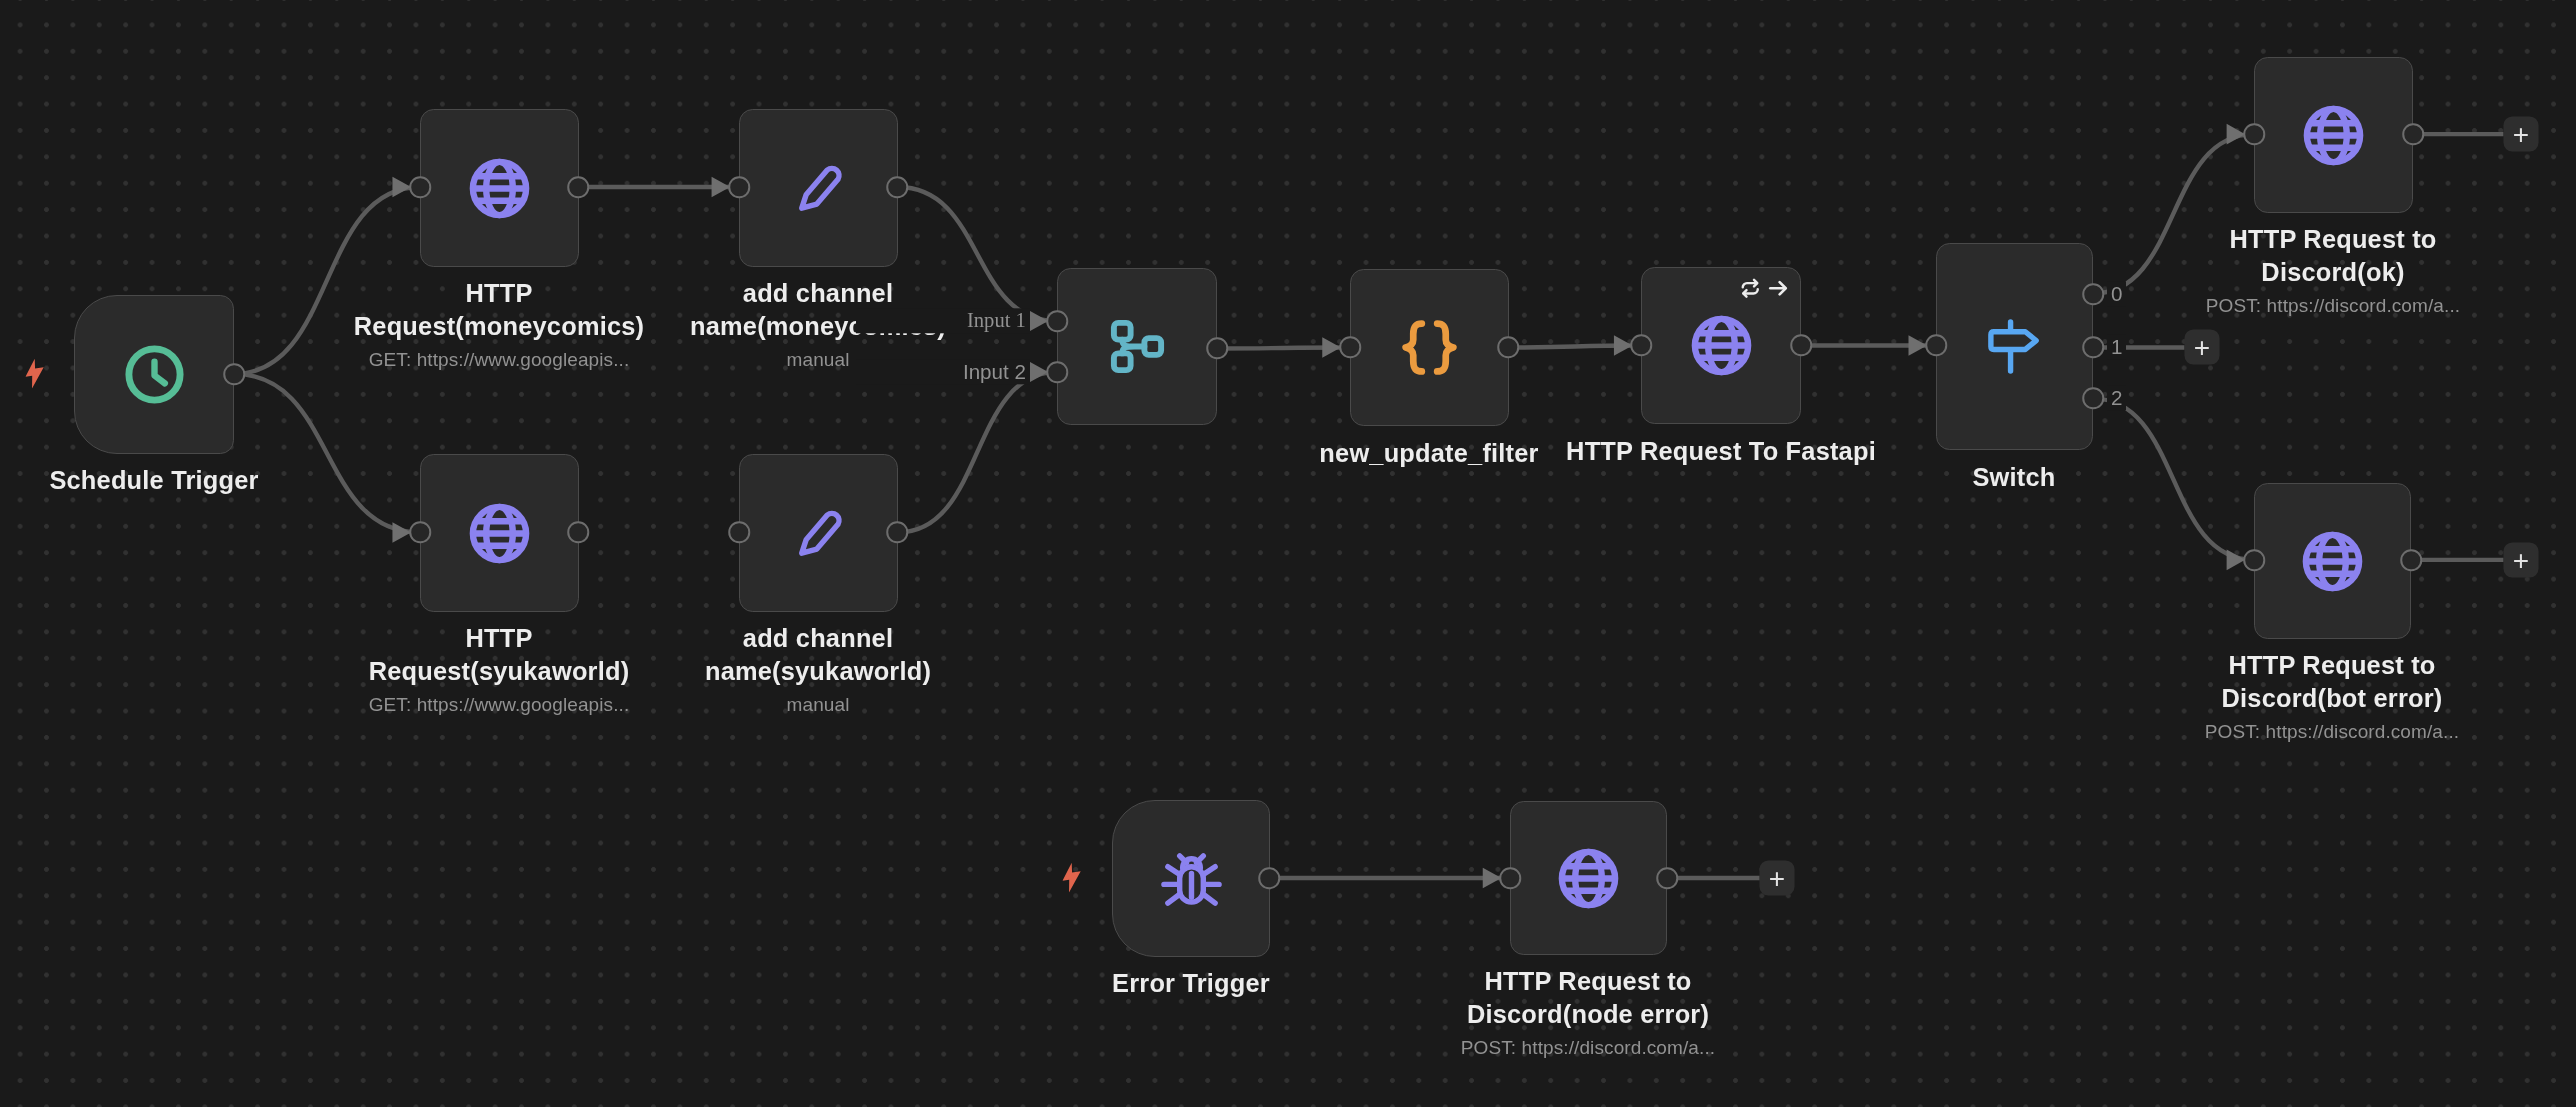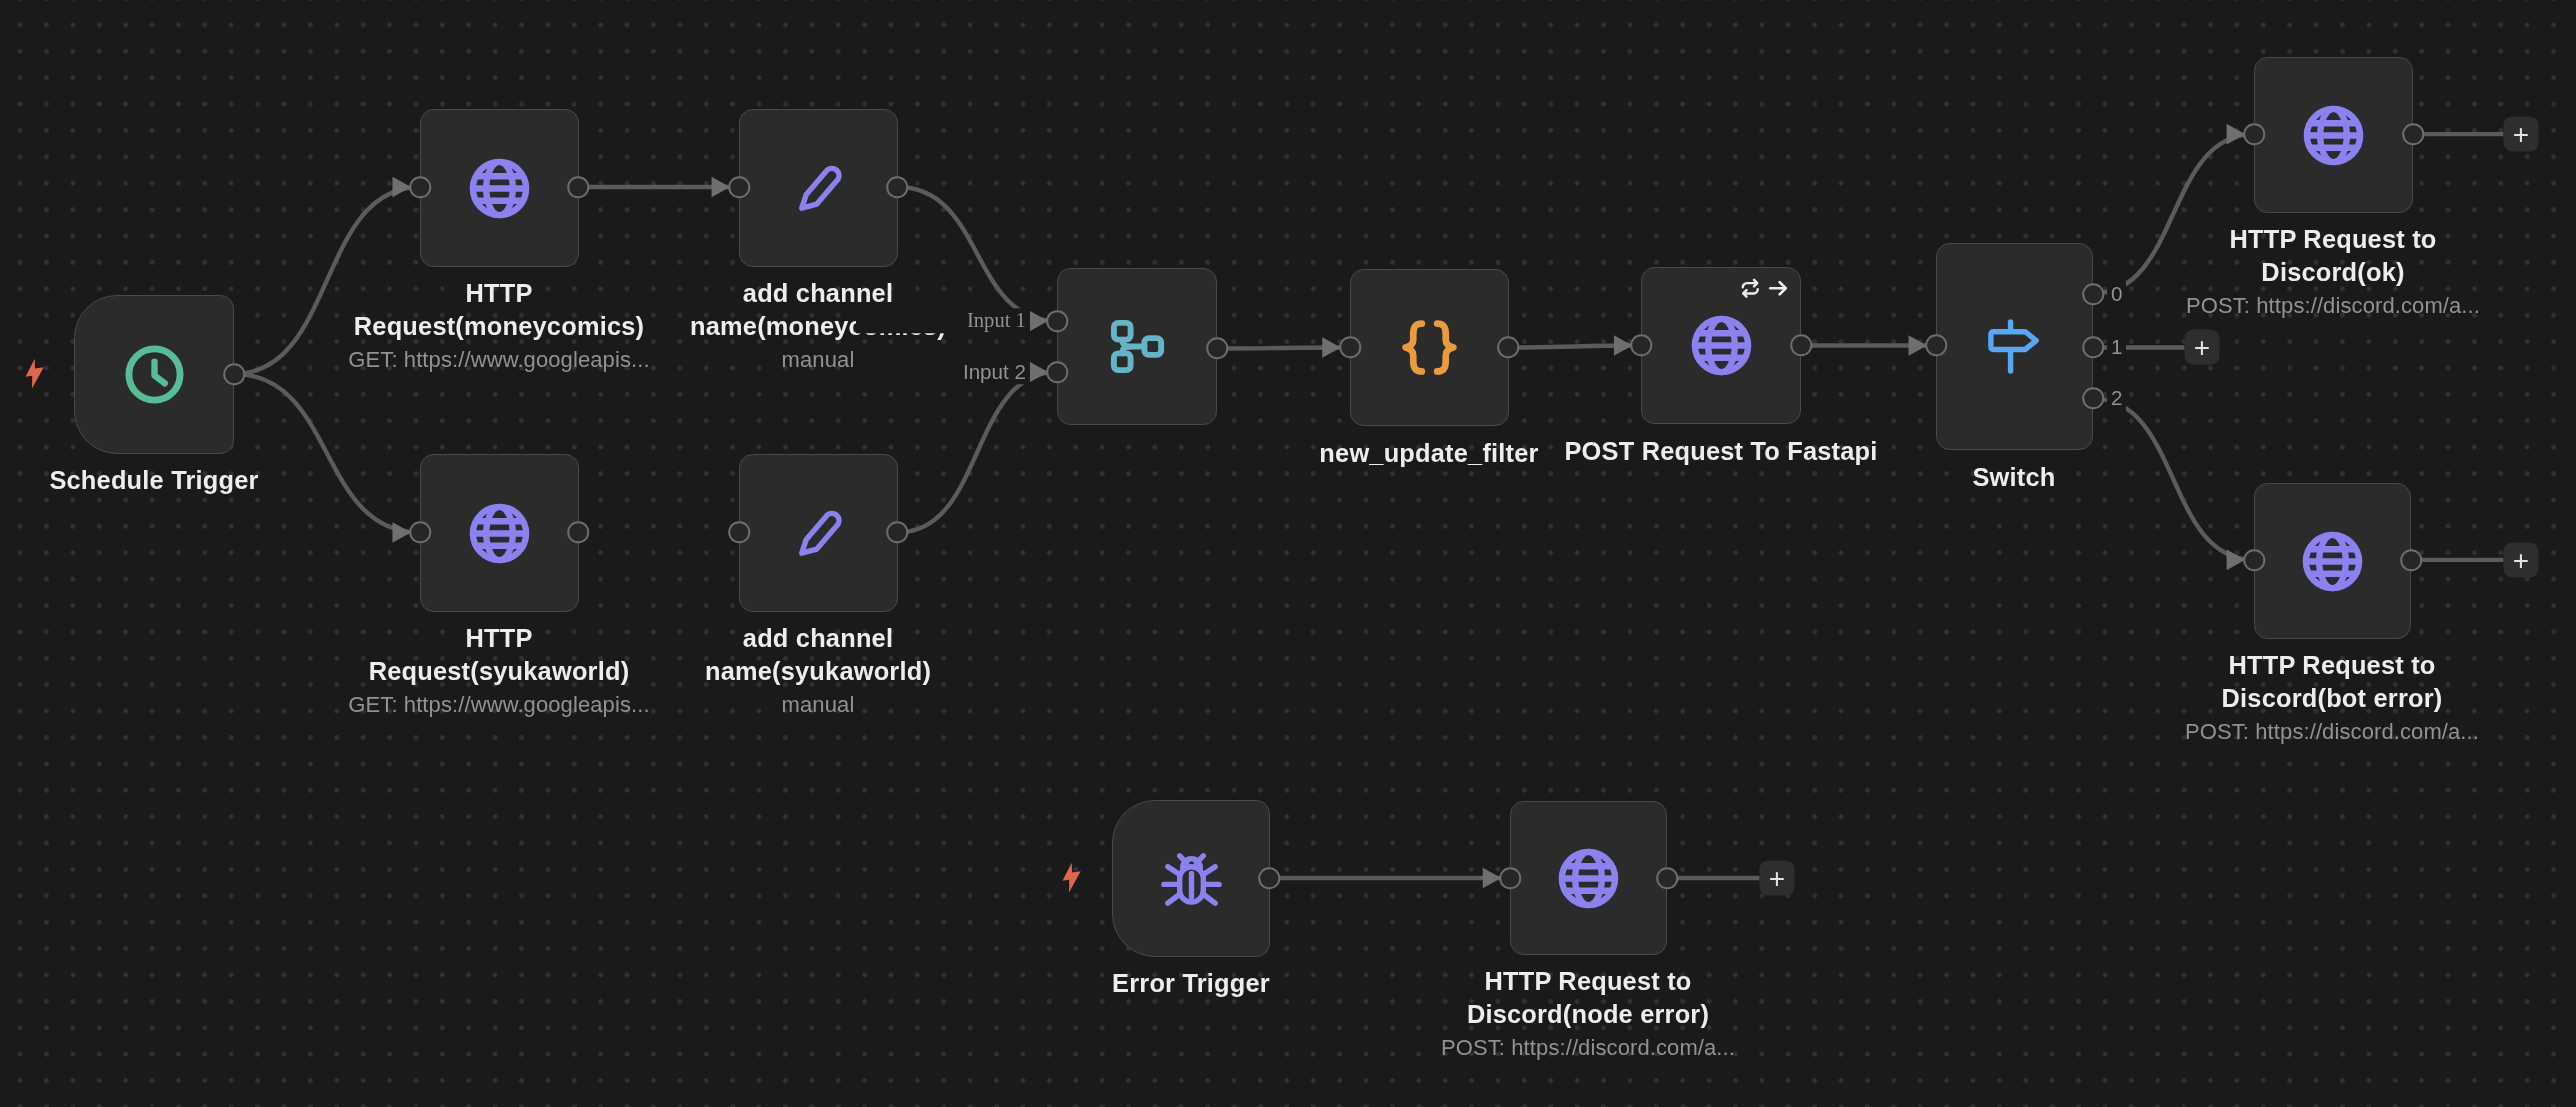--- a/index.html
+++ b/index.html
@@ -32,21 +32,21 @@
     background:var(--bg,#1a1a1a); padding:0 3.9px; white-space:nowrap;
   }
   .port-label.right { text-align:left; }
   .port-label.left { text-align:right; }
   .node-label {
     position:absolute; width:450px; text-align:center; z-index:2;
     color:var(--label,#ededed); font-size:25.4px; line-height:33px; font-weight:bold;
     pointer-events:none; letter-spacing:0.2px;
   }
   .node-subtitle {
-    color:var(--subtitle,#929292); font-size:22px; line-height:28px;
+    color:var(--subtitle,#929292); font-size:19px; line-height:28px;
     font-weight:normal; margin-top:2.9px; letter-spacing:0.1px;
   }
   .plus-btn {
     position:absolute; width:35px; height:35px; border-radius:8.8px;
     background:var(--plus-bg,#2e2e2e); color:var(--plus-fg,#e3e3e3);
     transform:translate(-50%,-50%); z-index:3;
     display:flex; align-items:center; justify-content:center;
     font-size:28px; font-weight:normal; line-height:1; cursor:pointer;
   }
   .bolt { position:absolute; z-index:2; line-height:0; transform:rotate(-8deg); }
@@ -187,21 +187,21 @@
           </svg></div>
         <div style="line-height: 0;"><svg width="22.5" height="22.5" viewBox="0 0 24 24" fill="none" stroke="#ececec" stroke-width="2.8" stroke-linecap="round" stroke-linejoin="round">
             <path d="M3.5 12 H19"></path>
             <path d="M13.5 5.5 L20 12 L13.5 18.5"></path>
           </svg></div>
       </div>
     </div>
     <div class="port" style="left: 1641px; top: 345px;"></div>
     <div class="port" style="left: 1801px; top: 345px;"></div>
     <div class="node-label" style="left: 1496px; top: 435px;">
-      <div>POST Request To Fastapi</div>
+      <div>HTTP Request To Fastapi</div>
     </div>
     <div class="node regular" style="left: 1936px; top: 243px; width: 157px; height: 207px;">
       <div class="node-icon"><svg width="61" height="61" viewBox="0 0 62 62" fill="none" stroke="#58a7f2" stroke-width="5.5" stroke-linejoin="round" stroke-linecap="round">
           <path d="M27 6 V56"></path>
           <path d="M10 16 H42 L53 25 L42 34 H10 Q7 34 7 31 V19 Q7 16 10 16 Z" fill="#2b2b2b"></path>
         </svg></div>
     </div>
     <div class="port" style="left: 1936px; top: 345px;"></div>
     <div class="port" style="left: 2093px; top: 294px;"></div>
     <div class="port-label right" style="left: 2107px; top: 294px;">0</div>

